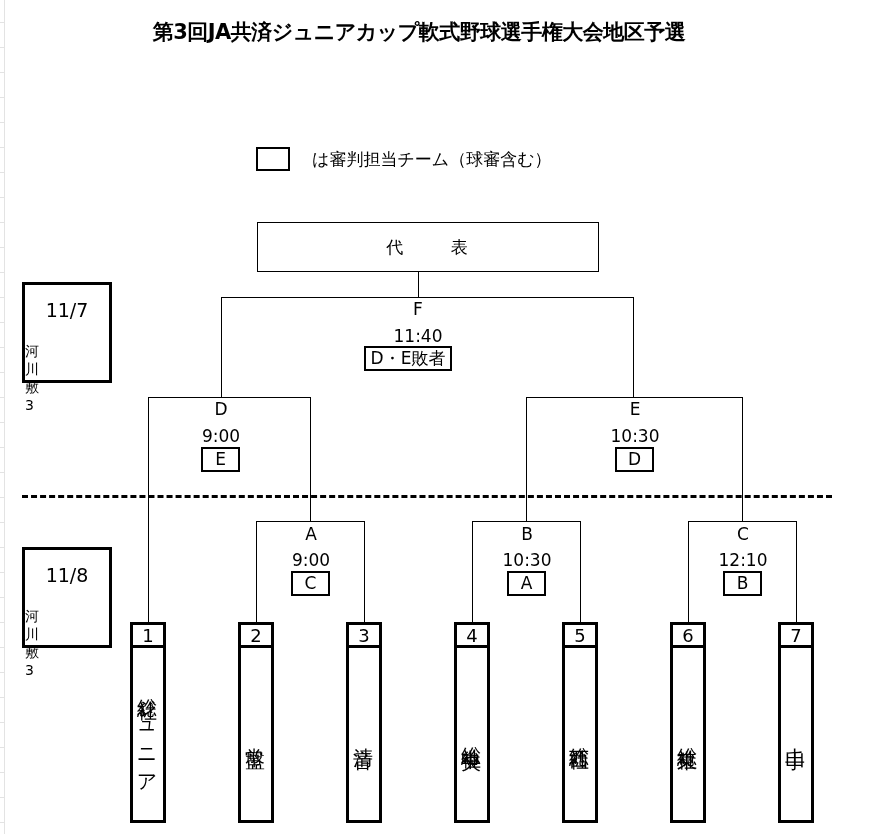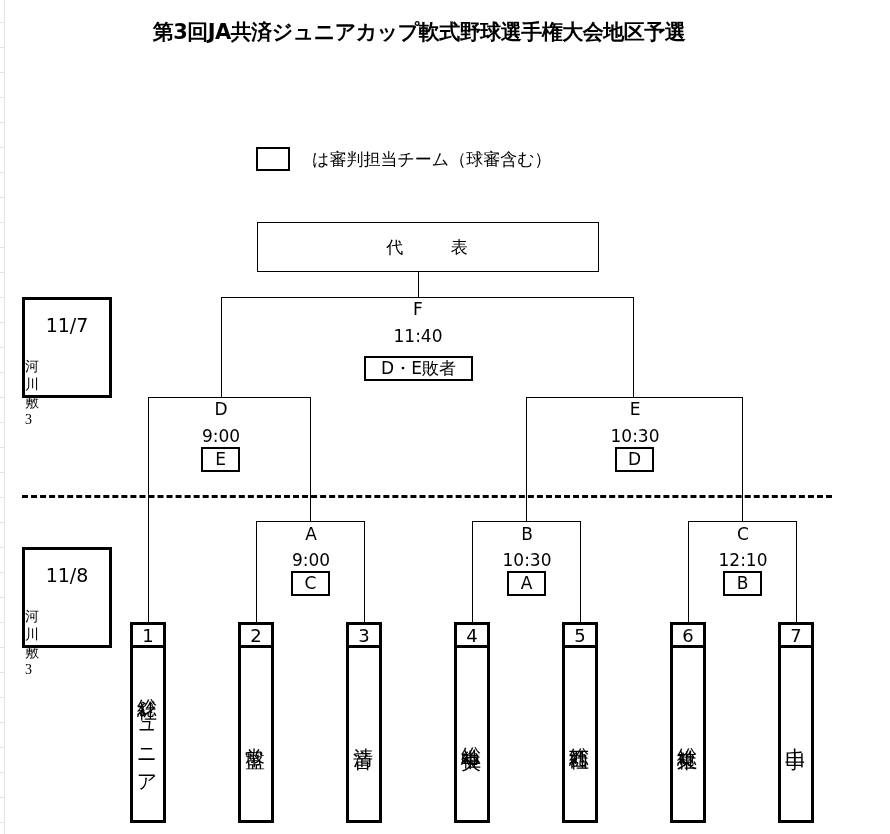--- a/index.html
+++ b/index.html
@@ -15,21 +15,21 @@
     .rep-box { position: absolute; left: 257px; top: 222px; width: 342px; height: 50px;
                border: 1.3px solid #000; box-sizing: border-box; display: flex;
                align-items: center; justify-content: center; font-size: 17px; letter-spacing: 2px; }
     .rep-box span { word-spacing: 38px; }
     .date-box { position: absolute; left: 22px; width: 90px; height: 101px; border: 3px solid #000;
                 box-sizing: border-box; text-align: center; }
     .date-box .d { position: absolute; left: 0; right: 0; top: 14px; font-size: 19px; }
     .date-box .v { position: absolute; left: 0; right: 0; top: 58px; font-size: 14px; }
     .ln { position: absolute; background: #000; }
     .h { height: 1.3px; }
-    .v { width: 1.3px; font-family: Liberation Serif, serif; }
+    .v { width: 1.3px; }
     .dash { position: absolute; left: 22px; top: 495px; width: 810px; height: 0;
             border-top: 3px dashed #000; }
     .mlabel { position: absolute; font-size: 17px; text-align: center; width: 80px; }
     .mtime { position: absolute; font-size: 17px; text-align: center; width: 80px; }
     .ump { position: absolute; border: 2.5px solid #000; box-sizing: border-box;
            font-size: 17px; text-align: center; line-height: 20px; height: 25px; }
     .team-num { position: absolute; width: 36px; height: 26px; border: 3px solid #000;
                 box-sizing: border-box; font-size: 18px; text-align: center; line-height: 21px; }
     .team-name { position: absolute; width: 36px; height: 176px; border: 3px solid #000; border-top: 0;
                  box-sizing: border-box; display: flex; align-items: center; justify-content: center; }
@@ -78,21 +78,21 @@
 
 <div class="title">第3回JA共済ジュニアカップ軟式野球選手権大会地区予選</div>
 
 <div class="legend-box"></div>
 <div class="legend-text">は審判担当チーム（球審含む）</div>
 
 <div class="rep-box">
   <span>代 表</span>
 </div>
 
-<div class="date-box" style="top:297px">
+<div class="date-box" style="top:282px">
   <div class="d">11/7</div>
   <div class="v">河川敷3</div>
 </div>
 <div class="date-box" style="top:547px">
   <div class="d">11/8</div>
   <div class="v">河川敷3</div>
 </div>
 
 <div>
 
@@ -119,21 +119,21 @@
 
   <div class="ln h" style="left:688px;top:521px;width:109px"></div>
   <div class="ln v" style="left:688px;top:521px;height:101px"></div>
   <div class="ln v" style="left:796px;top:521px;height:101px"></div>
 </div>
 
 <div class="dash"></div>
 
 <div class="mlabel" style="left:378px;top:299px">F</div>
 <div class="mtime" style="left:378px;top:326px">11:40</div>
-<div class="ump" style="left:364px;top:356px;width:109px">D・E敗者</div>
+<div class="ump" style="left:364px;top:346px;width:88px">D・E敗者</div>
 
 <div class="mlabel" style="left:181px;top:399px">D</div>
 <div class="mtime" style="left:181px;top:426px">9:00</div>
 <div class="ump" style="left:201px;top:447px;width:39px">E</div>
 
 <div class="mlabel" style="left:595px;top:399px">E</div>
 <div class="mtime" style="left:595px;top:426px">10:30</div>
 <div class="ump" style="left:615px;top:447px;width:39px">D</div>
 
 <div class="mlabel" style="left:271px;top:524px">A</div>

